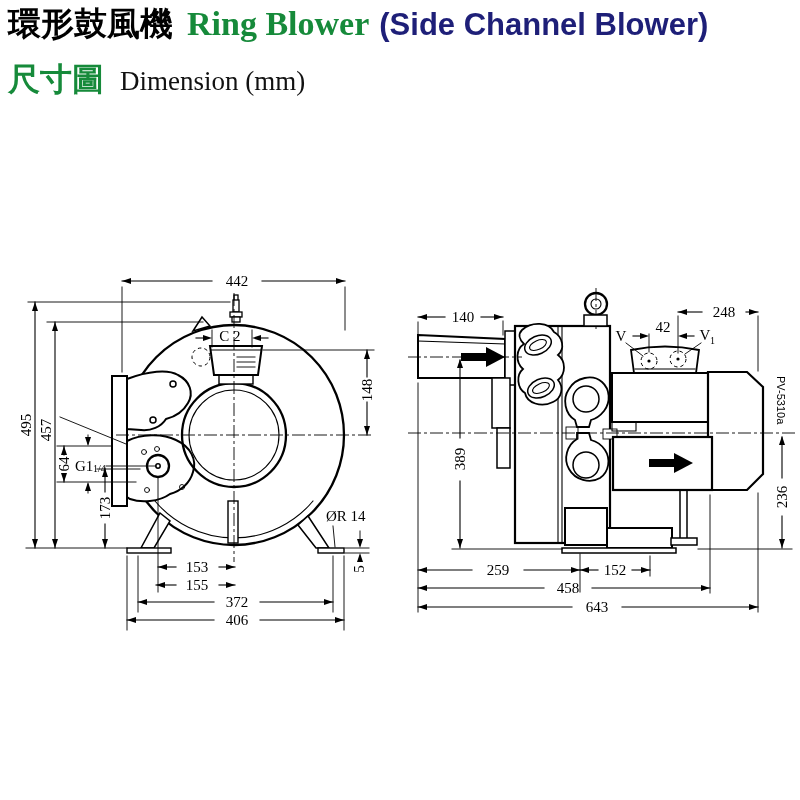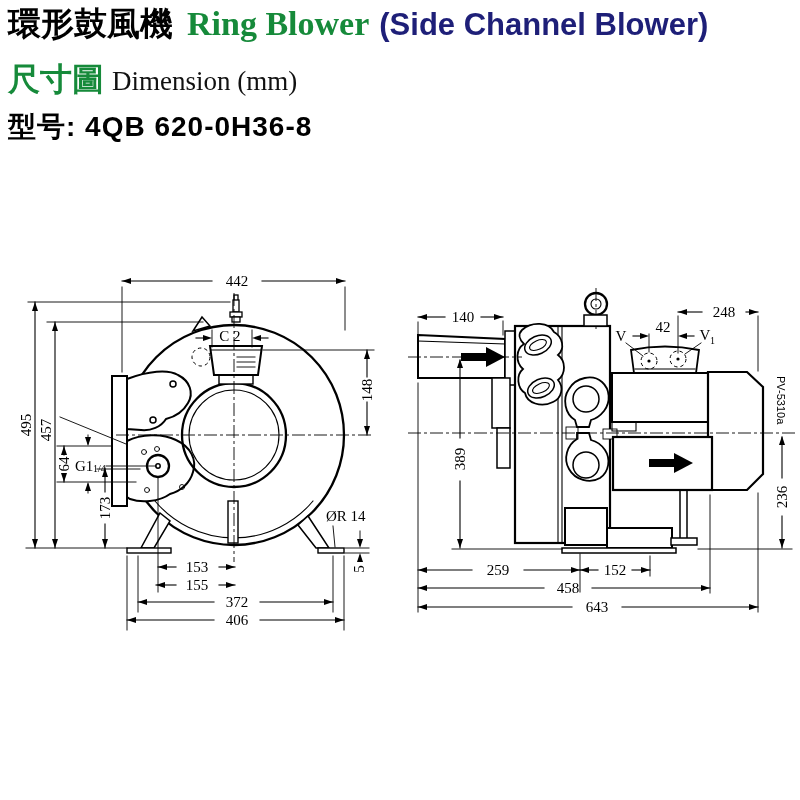--- a/index.html
+++ b/index.html
@@ -4,21 +4,21 @@
 <style>
   html,body{margin:0;padding:0;background:#fff;}
   .page{position:relative;width:800px;height:800px;background:#fff;outline:1px solid #c8c8c8;
         font-family:"Liberation Serif","DejaVu Serif",serif;overflow:hidden;}
   .hdr{position:absolute;left:8px;top:6px;width:790px;line-height:1.05;}
   .t-zh{font-family:"DejaVu Serif","Liberation Serif",serif;font-weight:bold;font-size:33px;color:#000;}
   .t-en{font-family:"Liberation Serif",serif;font-weight:bold;font-size:34px;color:var(--green,#168a3a);margin-left:10px;}
   .t-paren{font-family:"Liberation Sans",sans-serif;font-weight:bold;font-size:31px;color:var(--navy,#1e1f78);margin-left:6px;}
   .hdr2{position:absolute;left:8px;top:58px;}
   .s-zh{font-family:"DejaVu Serif",serif;font-size:32px;color:var(--green,#168a3a);font-weight:bold;}
-  .s-en{font-family:"Liberation Serif",serif;font-size:27px;color:#111;margin-left:4px;}
+  .s-en{font-family:"Liberation Serif",serif;font-size:27px;color:#111;margin-left:12px;}
   .hdr3{position:absolute;left:8px;top:108px;font-family:"Liberation Sans","DejaVu Sans",sans-serif;
         font-weight:bold;font-size:28px;color:#000;letter-spacing:1px;}
   svg{position:absolute;left:0;top:0;}
   .ln{fill:none;stroke:#000;stroke-width:1.5;stroke-linecap:square;}
   .lt{stroke-width:2.3;}
   .l1{stroke-width:1.1;}
   .thin{stroke-width:0.9;}
   .wf{fill:#fff;stroke:#000;}
   .cl{fill:none;stroke:#000;stroke-width:0.9;stroke-dasharray:13 3 3 3;}
   .dsh{fill:none;stroke:#000;stroke-width:1;stroke-dasharray:3.5 3;}
@@ -34,24 +34,20 @@
 <div class="page">
 
   <div class="hdr">
     <span class="t-zh">環形鼓風機</span>
     <span class="t-en">Ring Blower</span>
     <span class="t-paren">(Side Channel Blower)</span>
   </div>
   <div class="hdr2">
     <span class="s-zh">尺寸圖</span>
     <span class="s-en">Dimension (mm)</span>
-  </div>
-  <div class="hdr3">
-    <span>型号:</span>
-    <span>4QB 620-0H36-8</span>
   </div>
 
   <svg width="800" height="800" viewBox="0 0 800 800">
 
     <g>
       <circle class="ln lt" cx="234" cy="435" r="110"></circle>
       <path class="ln l1" d="M155,501 A103,103 0 0 0 313,501"></path>
 
       <g>
         <polygon class="wf" stroke-width="1.5" points="160,513 170,521 154,548 141,548"></polygon>

